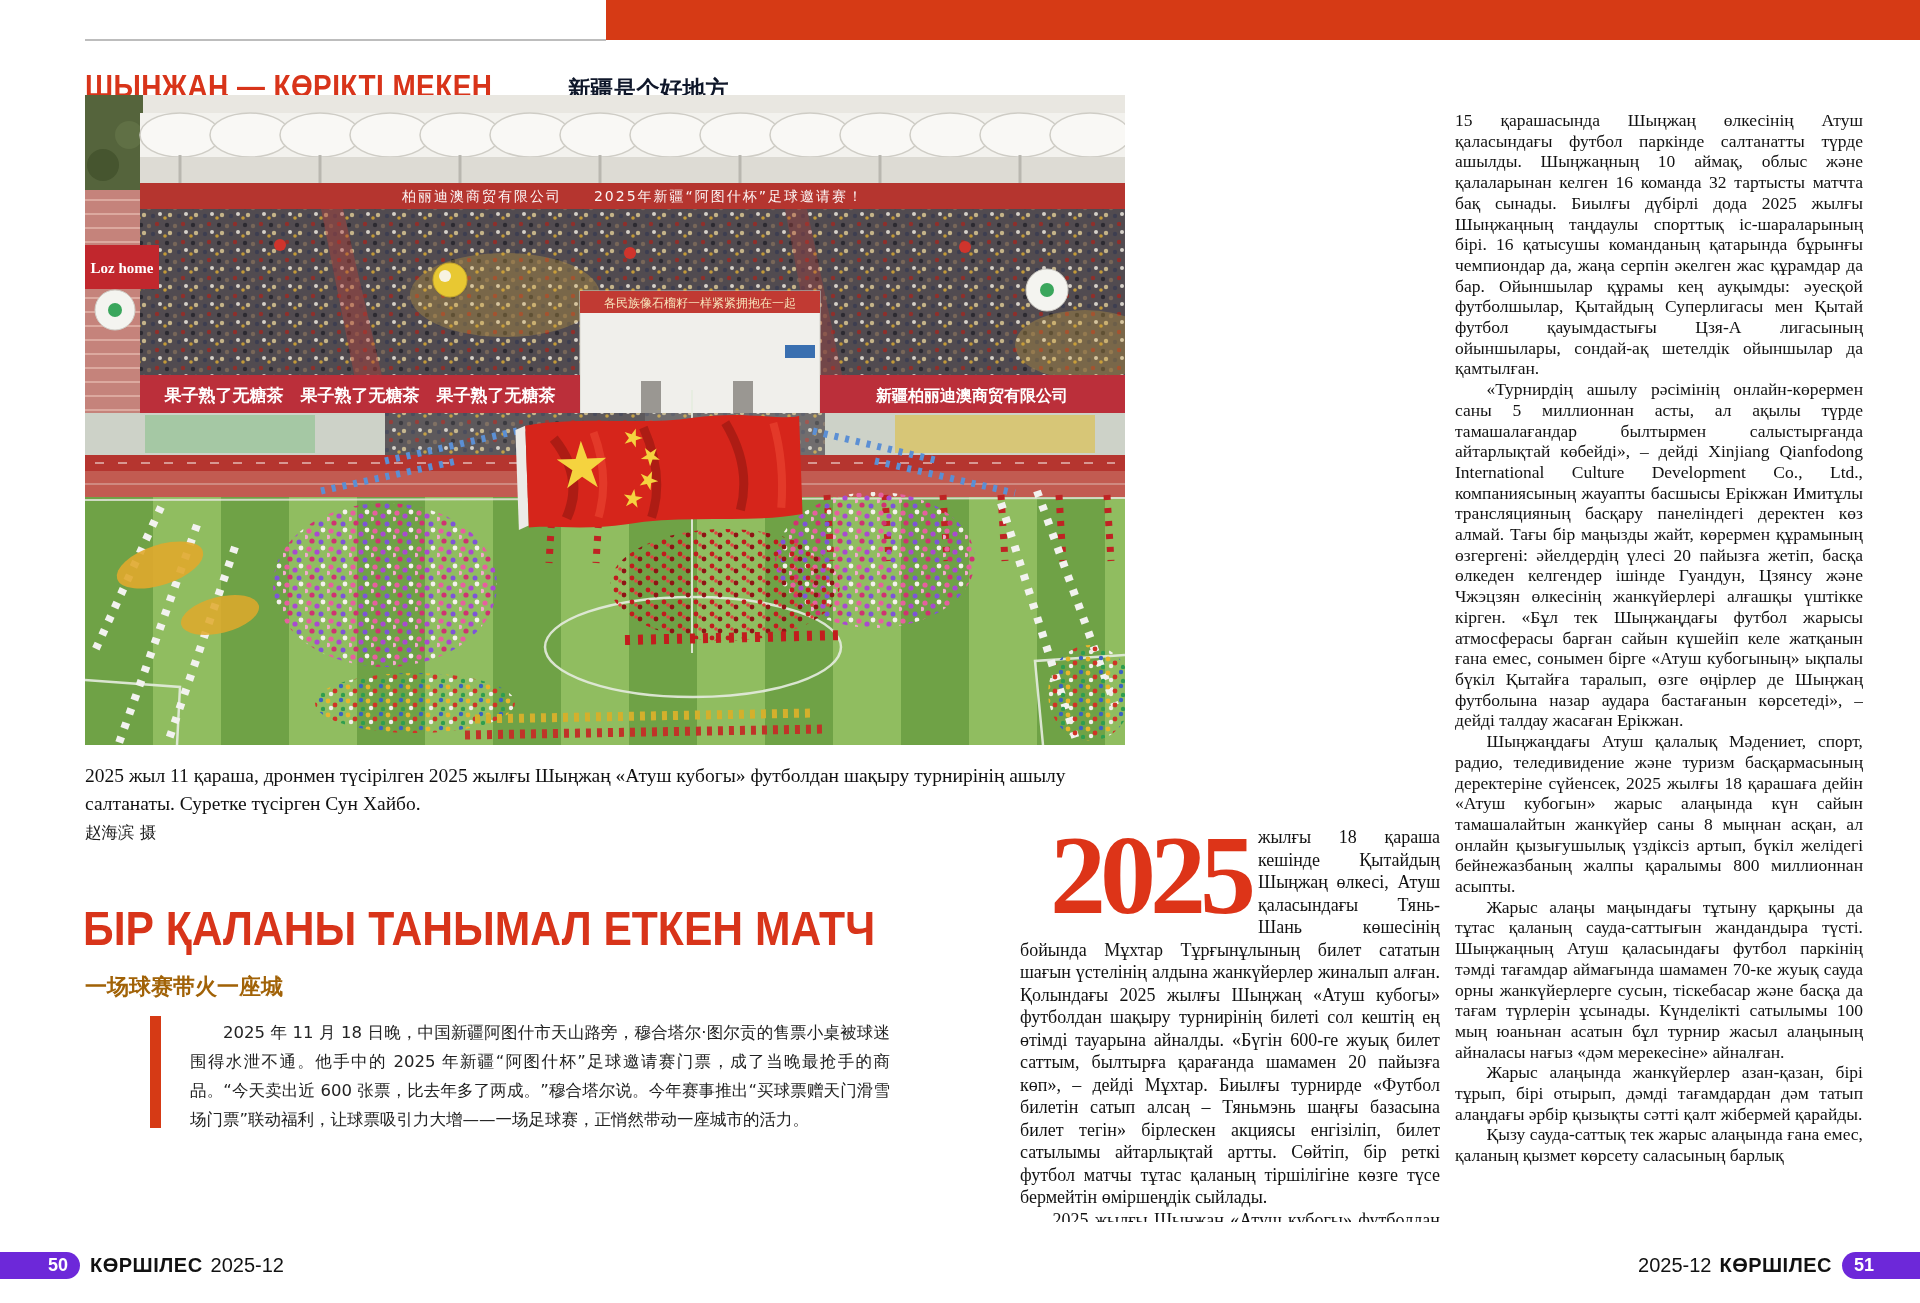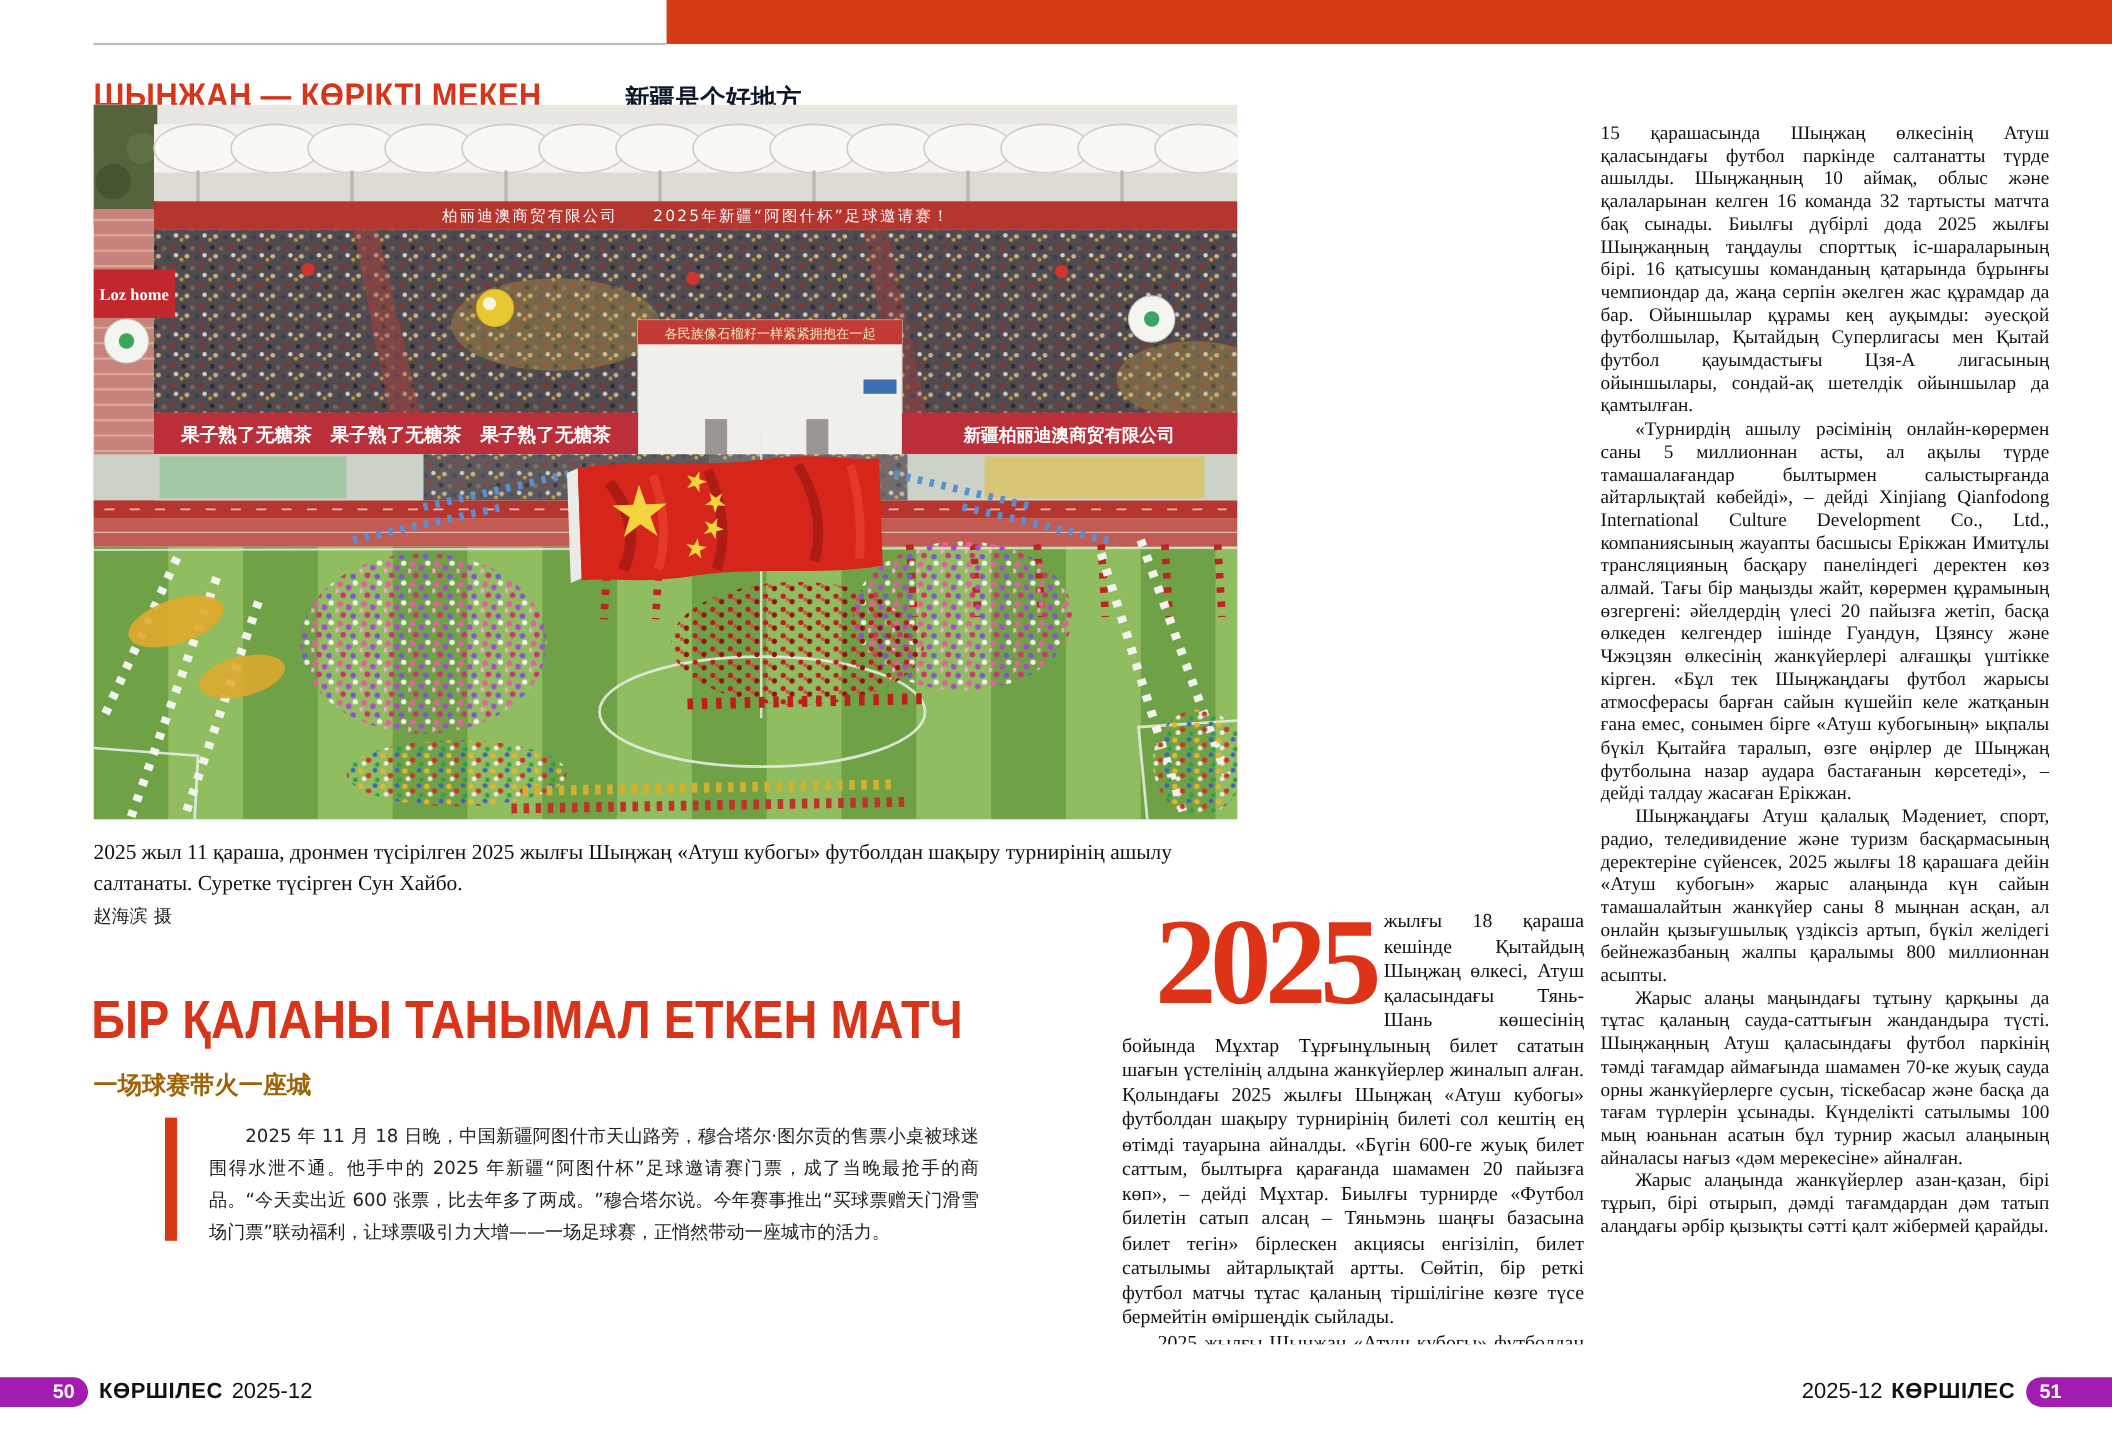--- a/index.html
+++ b/index.html
@@ -38,21 +38,21 @@
   .dropcap{float:left;color:#dd3418;font-weight:bold;font-size:112px;line-height:90px;
     letter-spacing:-6px;margin:4px 8px 0 30px;font-family:"Liberation Serif",serif;}
   
   .col-right{position:absolute;left:1455px;top:110px;width:408px;height:1142px;overflow:hidden;
     font-size:17.5px;line-height:20.7px;text-align:justify;color:#111;}
   .col-right p{margin:0;}
   .col-right p + p{text-indent:1.8em;}
   
   .footer-left{position:absolute;left:0;top:1252px;height:27px;display:flex;align-items:center;gap:10px;}
   .footer-right{position:absolute;right:0;top:1252px;height:27px;display:flex;align-items:center;gap:10px;}
-  .page-badge{background:#a21caf;color:#fff;font-family:"Liberation Sans",sans-serif;font-weight:bold;
+  .page-badge{background:#6d28d9;color:#fff;font-family:"Liberation Sans",sans-serif;font-weight:bold;
     font-size:18px;height:27px;display:flex;align-items:center;}
   .page-badge.left{width:80px;border-radius:0 14px 14px 0;justify-content:flex-end;padding-right:12px;box-sizing:border-box;}
   .page-badge.right{width:78px;border-radius:14px 0 0 14px;justify-content:flex-start;padding-left:12px;box-sizing:border-box;}
   .footer-label{font-family:"Liberation Sans",sans-serif;font-size:20px;color:#111;display:flex;gap:8px;align-items:baseline;}
   .footer-label .brand{font-weight:bold;letter-spacing:.5px;}
   .footer-label .issue{font-weight:500;}
 </style>
 </head>
 <body>
 
@@ -296,20 +296,21 @@
   <p><span class="dropcap">2025</span><span>жылғы 18 қараша кешінде Қытайдың Шыңжаң өлкесі, Атуш қаласындағы Тянь-Шань көшесінің бойында Мұхтар Тұрғынұлының билет сататын шағын үстелінің алдына жанкүйерлер жиналып алған. Қолындағы 2025 жылғы Шыңжаң «Атуш кубогы» футболдан шақыру турнирінің билеті сол кештің ең өтімді тауарына айналды. «Бүгін 600-ге жуық билет саттым, былтырға қарағанда шамамен 20 пайызға көп», – дейді Мұхтар. Биылғы турнирде «Футбол билетін сатып алсаң – Тяньмэнь шаңғы базасына билет тегін» бірлескен акциясы енгізіліп, билет сатылымы айтарлықтай артты. Сөйтіп, бір реткі футбол матчы тұтас қаланың тіршілігіне көзге түсе бермейтін өміршеңдік сыйлады.</span></p>
   <p class="indent">2025 жылғы Шыңжаң «Атуш кубогы» футболдан шақыру турнирі 2025 жылдың</p>
 </div>
 
 <div class="col-right">
   <p>15 қарашасында Шыңжаң өлкесінің Атуш қаласындағы футбол паркінде салтанатты түрде ашылды. Шыңжаңның 10 аймақ, облыс және қалаларынан келген 16 команда 32 тартысты матчта бақ сынады. Биылғы дүбірлі дода 2025 жылғы Шыңжаңның таңдаулы спорттық іс-шараларының бірі. 16 қатысушы команданың қатарында бұрынғы чемпиондар да, жаңа серпін әкелген жас құрамдар да бар. Ойыншылар құрамы кең ауқымды: әуесқой футболшылар, Қытайдың Суперлигасы мен Қытай футбол қауымдастығы Цзя-А лигасының ойыншылары, сондай-ақ шетелдік ойыншылар да қамтылған.</p>
   <p>«Турнирдің ашылу рәсімінің онлайн-көрермен саны 5 миллионнан асты, ал ақылы түрде тамашалағандар былтырмен салыстырғанда айтарлықтай көбейді», – дейді Xinjiang Qianfodong International Culture Development Co., Ltd., компаниясының жауапты басшысы Ерікжан Имитұлы трансляцияның басқару панеліндегі деректен көз алмай. Тағы бір маңызды жайт, көрермен құрамының өзгергені: әйелдердің үлесі 20 пайызға жетіп, басқа өлкеден келгендер ішінде Гуандун, Цзянсу және Чжэцзян өлкесінің жанкүйерлері алғашқы үштікке кірген. «Бұл тек Шыңжаңдағы футбол жарысы атмосферасы барған сайын күшейіп келе жатқанын ғана емес, сонымен бірге «Атуш кубогының» ықпалы бүкіл Қытайға таралып, өзге өңірлер де Шыңжаң футболына назар аудара бастағанын көрсетеді», – дейді талдау жасаған Ерікжан.</p>
   <p>Шыңжаңдағы Атуш қалалық Мәдениет, спорт, радио, теледивидение және туризм басқармасының деректеріне сүйенсек, 2025 жылғы 18 қарашаға дейін «Атуш кубогын» жарыс алаңында күн сайын тамашалайтын жанкүйер саны 8 мыңнан асқан, ал онлайн қызығушылық үздіксіз артып, бүкіл желідегі бейнежазбаның жалпы қаралымы 800 миллионнан асыпты.</p>
   <p>Жарыс алаңы маңындағы тұтыну қарқыны да тұтас қаланың сауда-саттығын жандандыра түсті. Шыңжаңның Атуш қаласындағы футбол паркінің тәмді тағамдар аймағында шамамен 70-ке жуық сауда орны жанкүйерлерге сусын, тіскебасар және басқа да тағам түрлерін ұсынады. Күнделікті сатылымы 100 мың юаньнан асатын бұл турнир жасыл алаңының айналасы нағыз «дәм мерекесіне» айналған.</p>
   <p>Жарыс алаңында жанкүйерлер азан-қазан, бірі тұрып, бірі отырып, дәмді тағамдардан дәм татып алаңдағы әрбір қызықты сәтті қалт жібермей қарайды.</p>
+  <p>Қызу сауда-саттық тек жарыс алаңында ғана емес, қаланың қызмет көрсету саласының барлық</p>
 </div>
 
 <div class="footer-left">
   <div class="page-badge left">
     <span>50</span>
   </div>
   <div class="footer-label">
     <span class="brand">КӨРШІЛЕС</span>
     <span class="issue">2025-12</span>
   </div>

